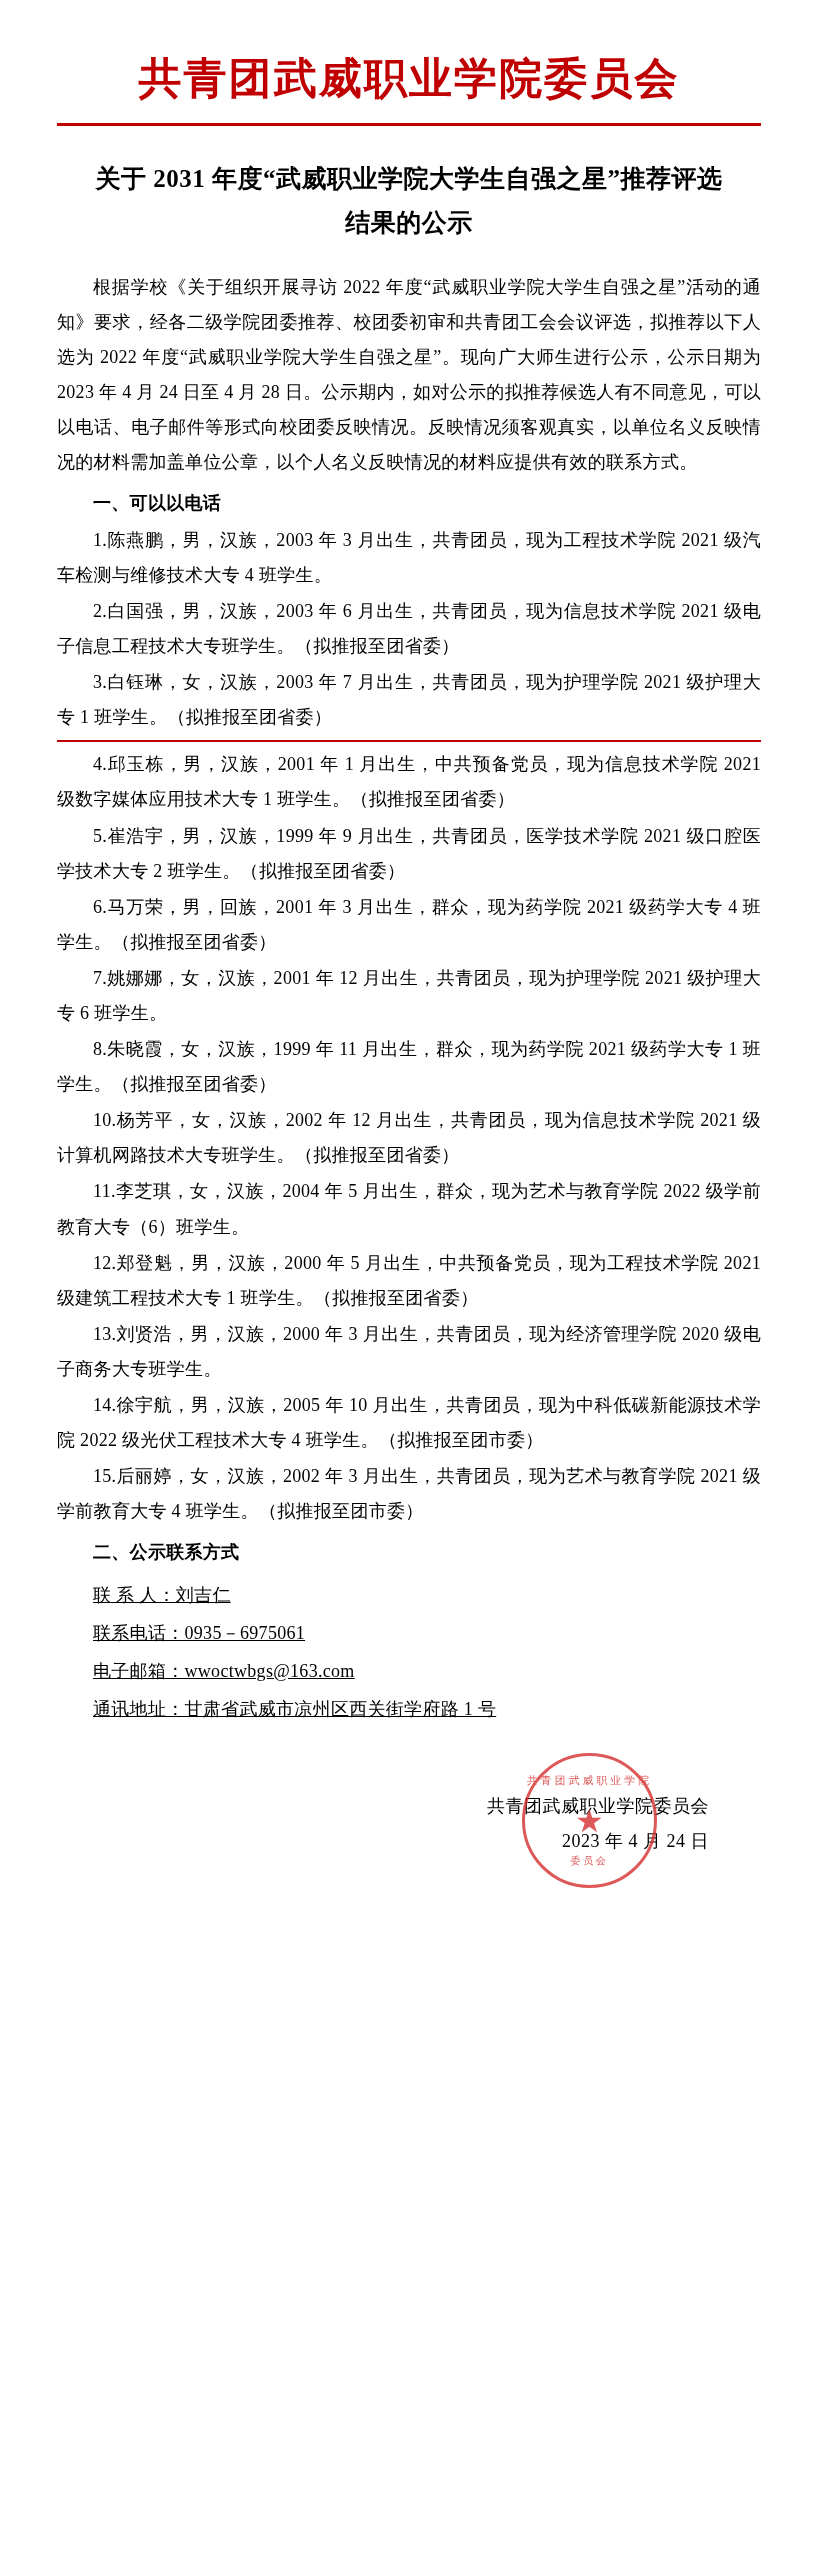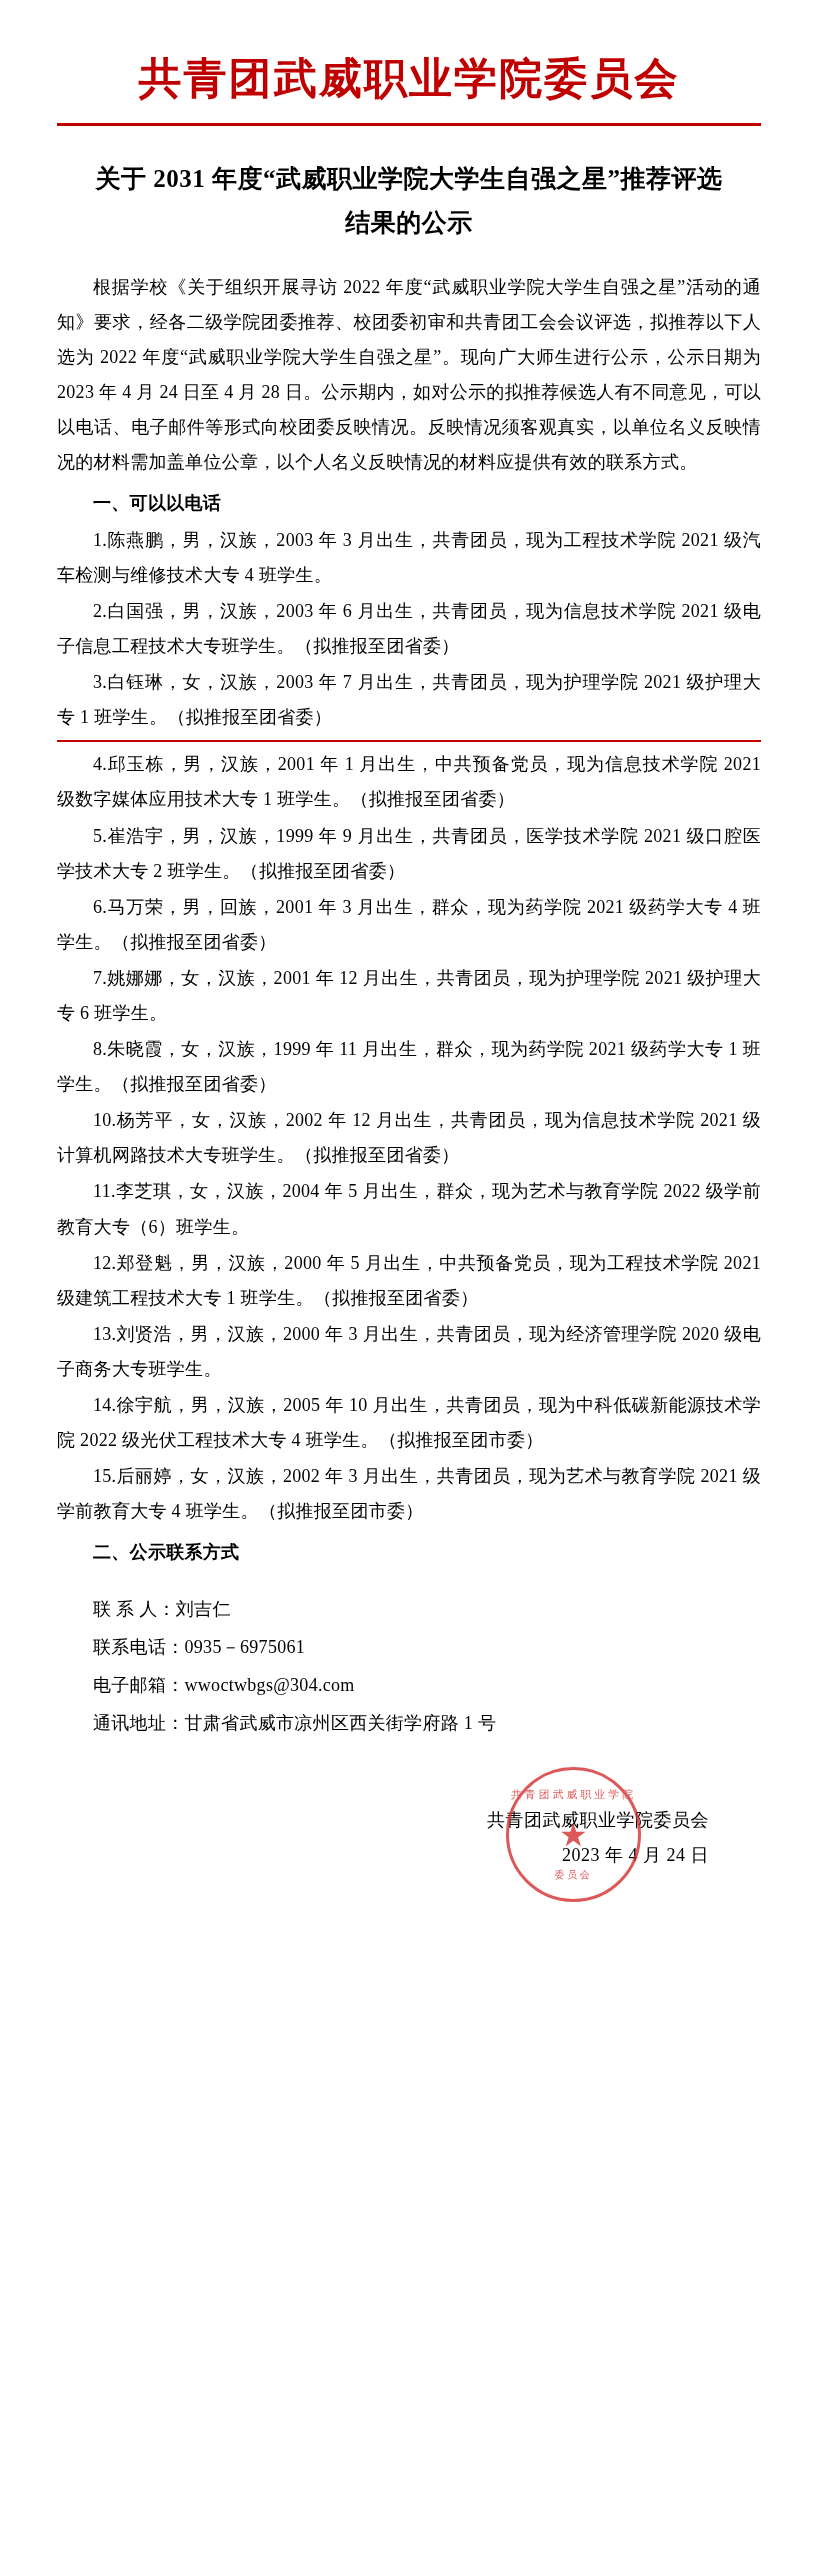--- a/index.html
+++ b/index.html
@@ -62,40 +62,41 @@
     text-indent: 36px;
     font-weight: bold;
   }
   .sep-rule {
     height: 2.6px;
     background: #c00000;
     margin: 4.1px 0 5.2px 0;
     width: 100%;
   }
   .contact-block {
-    margin-top: 22px;
+    margin-top: 8px;
+    text-decoration: underline;
   }
   p.contact-line {
     margin: 0 0 3.1px 0;
     text-indent: 36px;
   }
   .signature {
     margin-top: 62px;
     text-align: right;
     font-size: 18px;
     line-height: 1.9;
     padding-right: 52px;
     position: relative;
   }
   .signature div {
     letter-spacing: 0.5px;
   }
   .seal {
     position: absolute;
-    right: 120px;
+    right: 104px;
     top: -36px;
     width: 129px;
     height: 129px;
     border: 3.6px solid #d42a2a;
     border-radius: 50%;
     opacity: 0.78;
     pointer-events: none;
   }
   .seal .seal-star {
     position: absolute;
@@ -159,21 +160,21 @@
     <p class="para">12.郑登魁，男，汉族，2000 年 5 月出生，中共预备党员，现为工程技术学院 2021 级建筑工程技术大专 1 班学生。（拟推报至团省委）</p>
     <p class="para">13.刘贤浩，男，汉族，2000 年 3 月出生，共青团员，现为经济管理学院 2020 级电子商务大专班学生。</p>
     <p class="para">14.徐宇航，男，汉族，2005 年 10 月出生，共青团员，现为中科低碳新能源技术学院 2022 级光伏工程技术大专 4 班学生。（拟推报至团市委）</p>
     <p class="para">15.后丽婷，女，汉族，2002 年 3 月出生，共青团员，现为艺术与教育学院 2021 级学前教育大专 4 班学生。（拟推报至团市委）</p>
 
     <p class="section-head">二、公示联系方式</p>
 
     <div class="contact-block">
       <p class="contact-line">联 系 人：刘吉仁</p>
       <p class="contact-line">联系电话：0935－6975061</p>
-      <p class="contact-line">电子邮箱：wwoctwbgs@304.com</p>
+      <p class="contact-line">电子邮箱：wwoctwbgs@163.com</p>
       <p class="contact-line">通讯地址：甘肃省武威市凉州区西关街学府路 1 号</p>
     </div>
 
     <div class="signature">
       <div class="seal">
         <div class="seal-top-text">共青团武威职业学院</div>
         <div class="seal-star">★</div>
         <div class="seal-bottom-text">委员会</div>
       </div>
       <div>共青团武威职业学院委员会</div>

